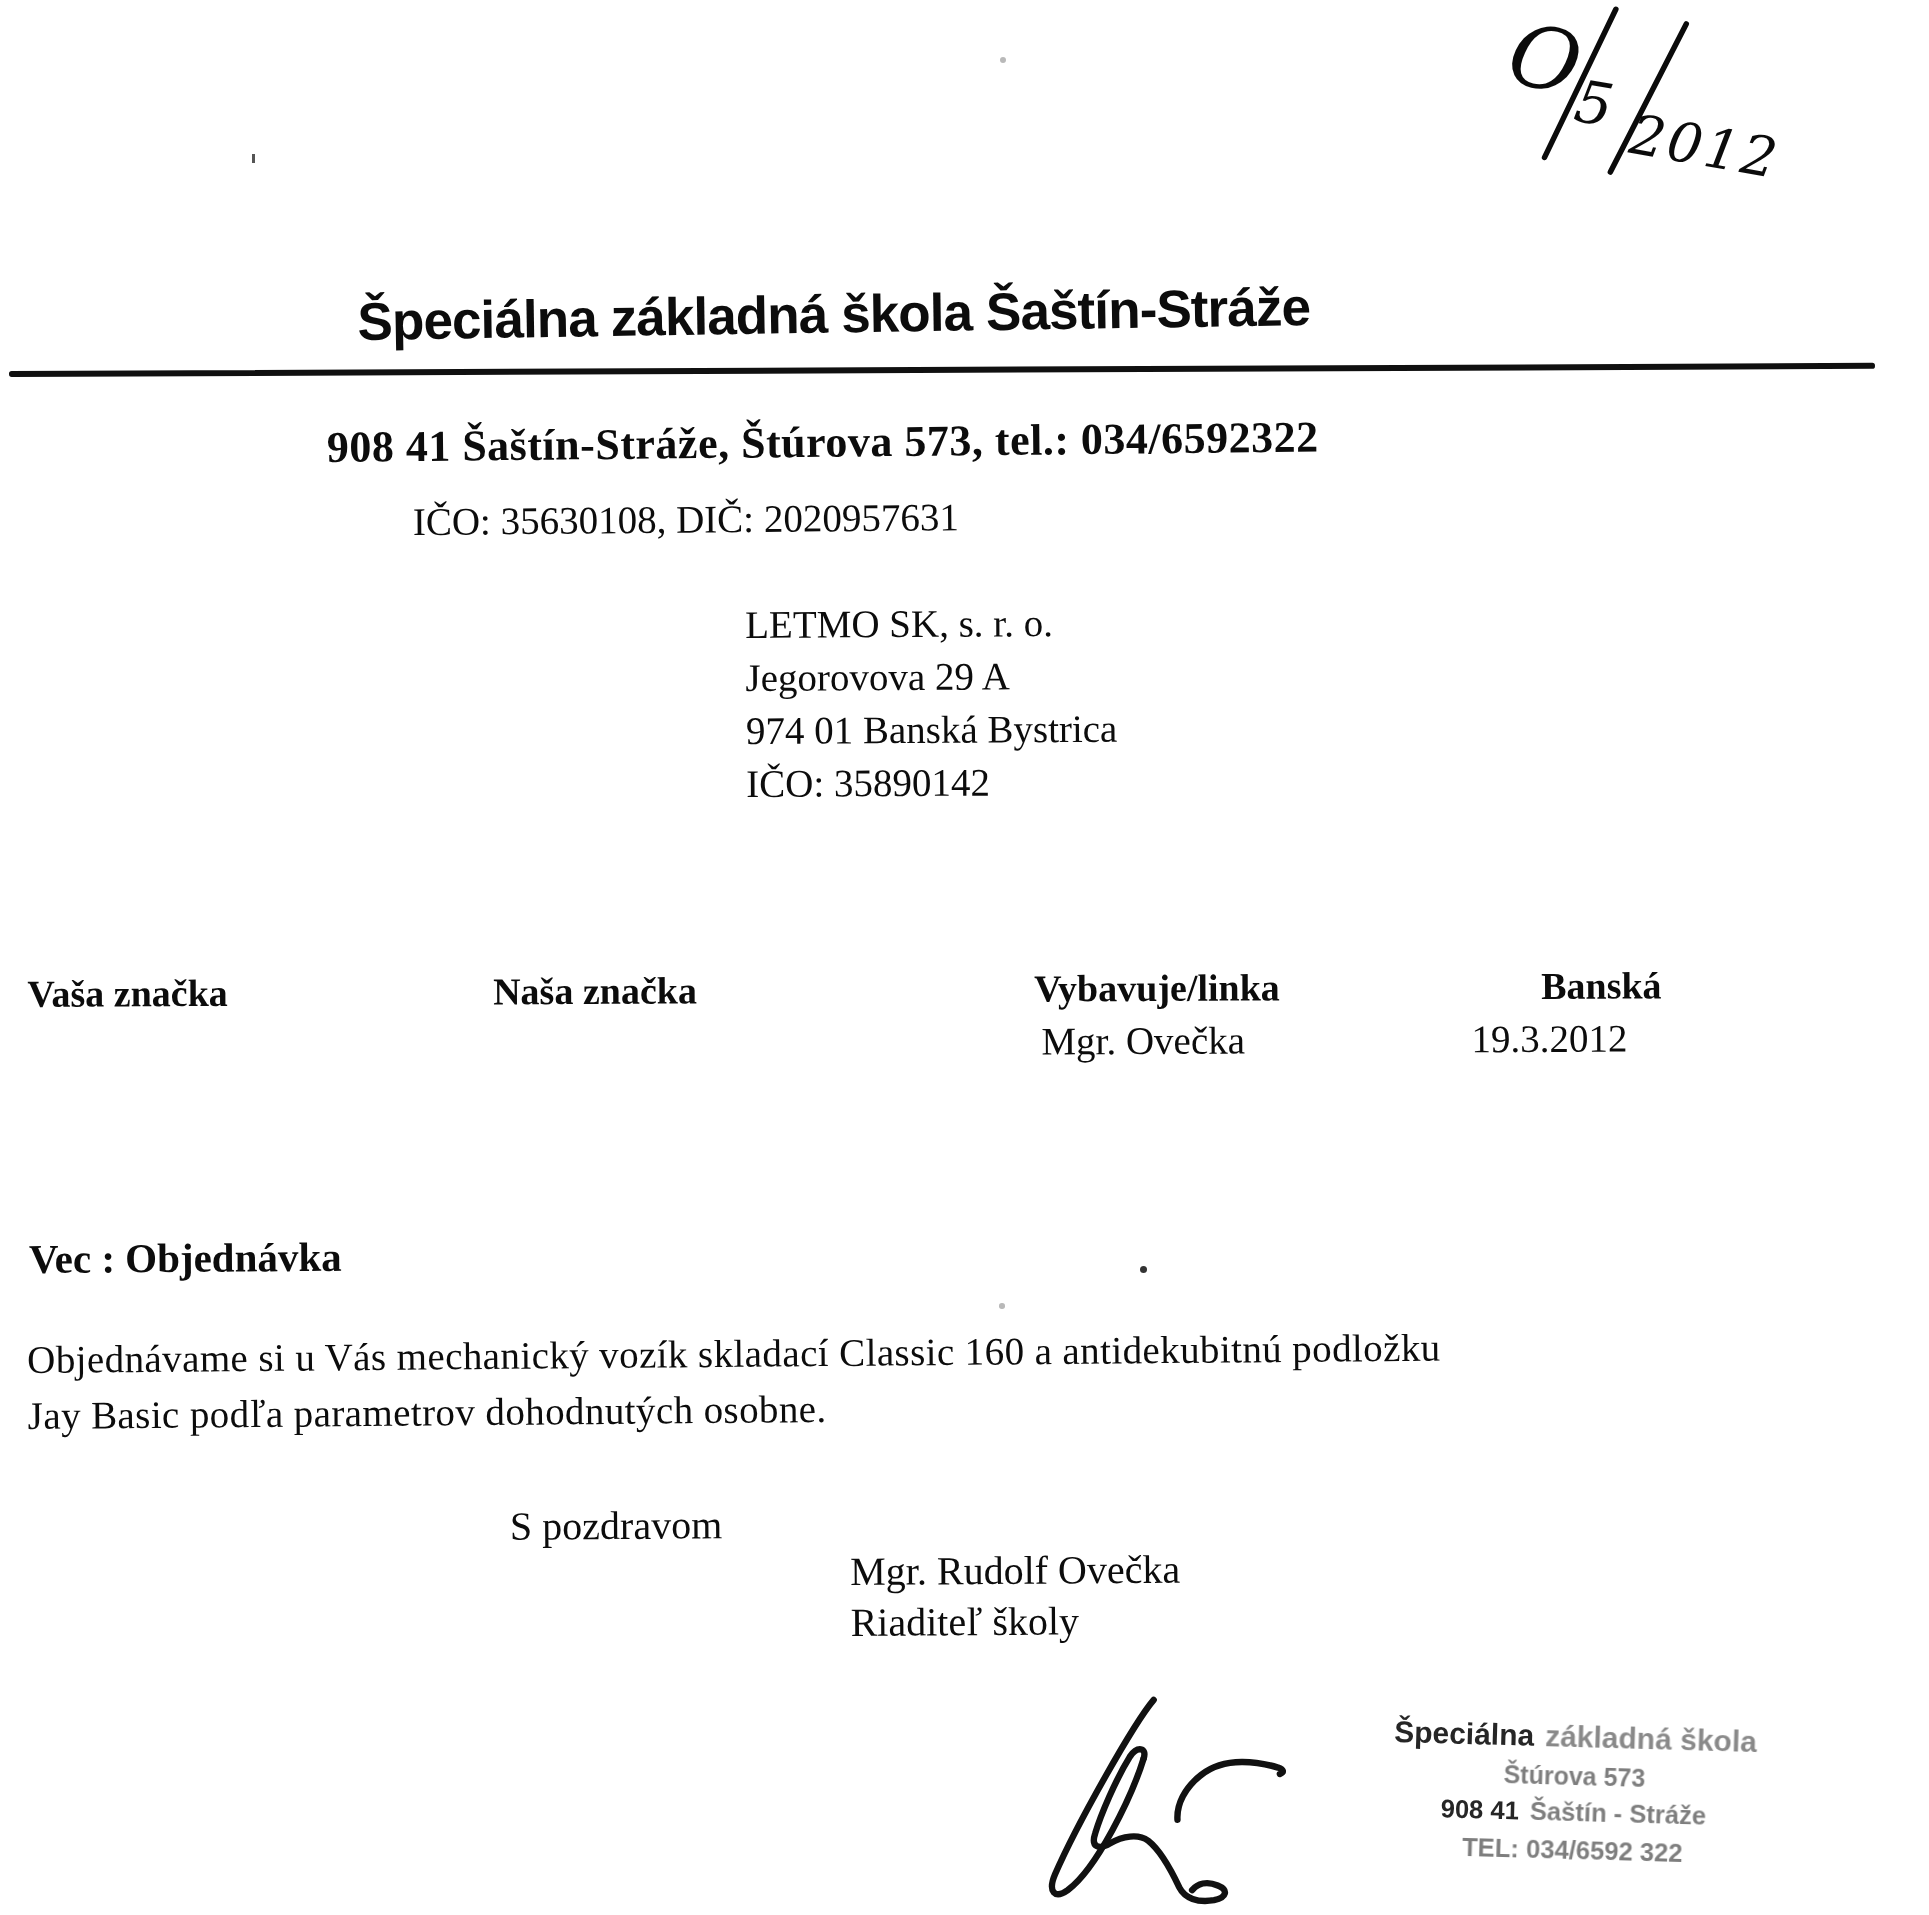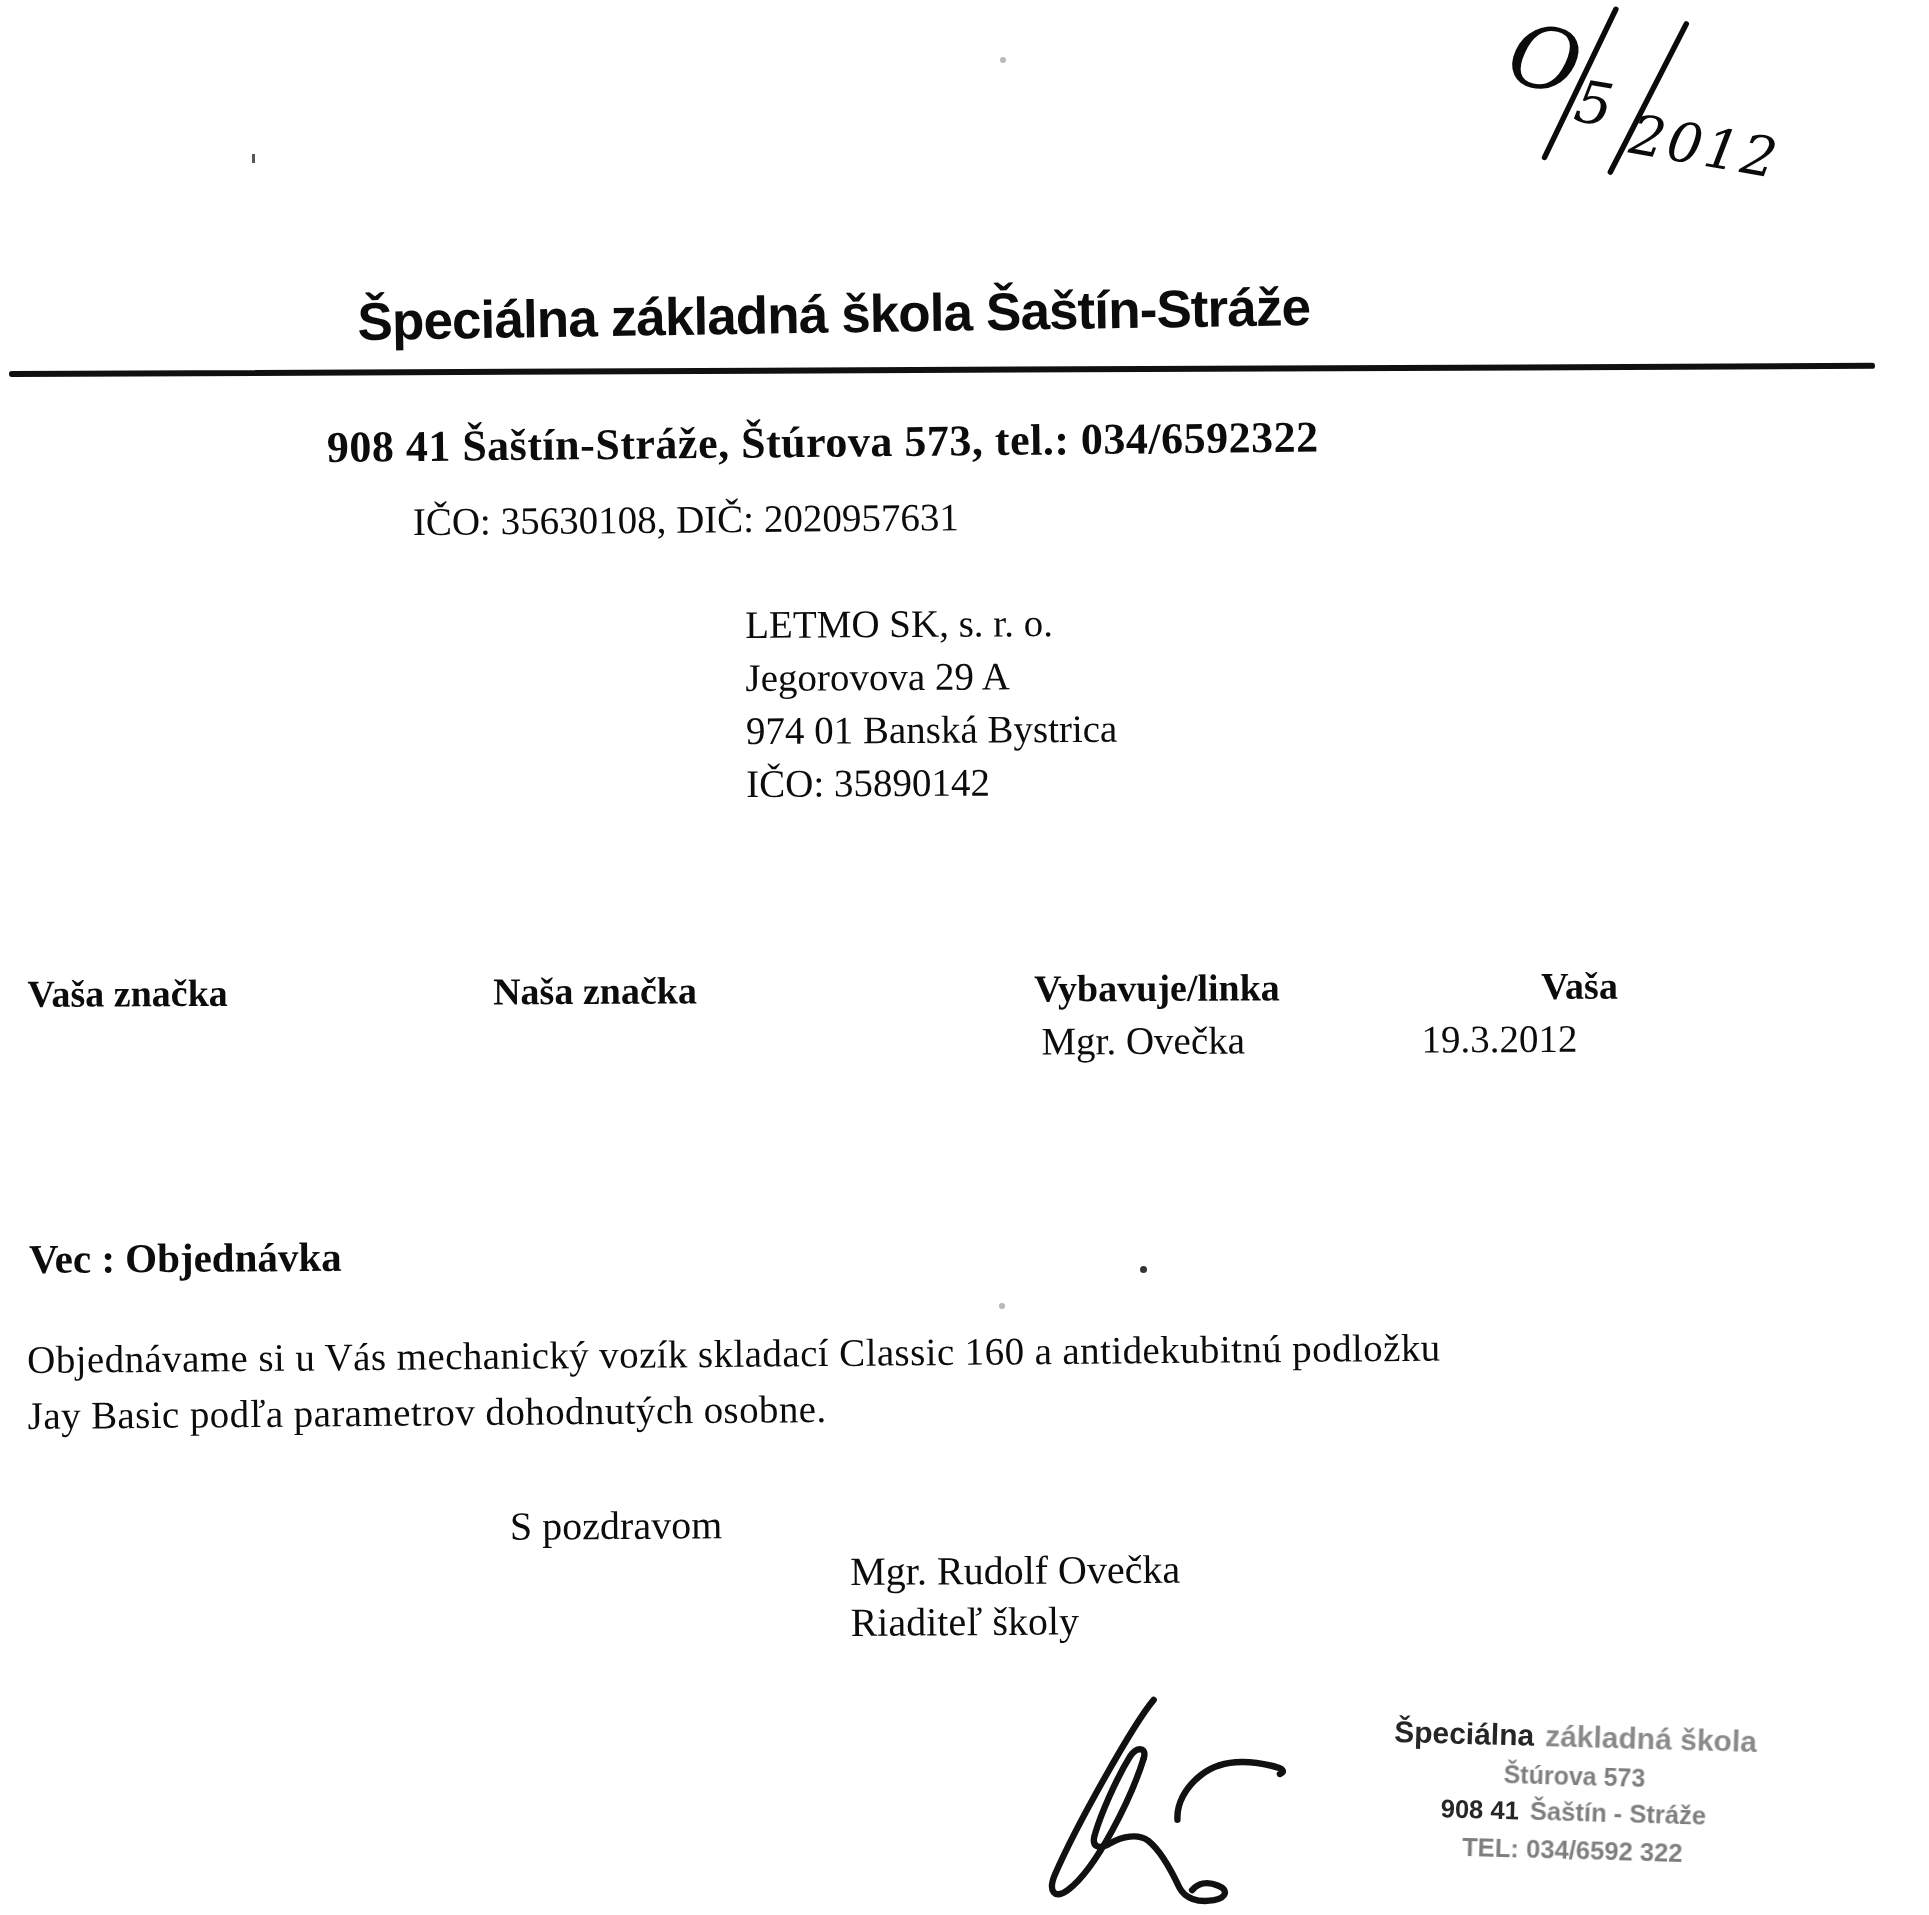--- a/index.html
+++ b/index.html
@@ -51,21 +51,21 @@
 
   
   .ref-row{
     left:0;top:972px;width:1930px;height:119px;
     transform:rotate(-0.3deg);transform-origin:left top;
     font-size:38px;
   }
   .ref-row .hd{position:absolute;top:0;font-weight:700;white-space:nowrap;}
   .ref-row .val{position:absolute;top:52px;font-size:39px;white-space:nowrap;}
   .h0{left:27.4px;} .h1{left:493px;} .h2{left:1034px;} .h3{left:1541px;}
-  .v2{left:1041px;} .v3{left:1421px;text-align:right;}
+  .v2{left:1041px;} .v3{left:1471px;text-align:right;}
 
   
   .subject{
     left:29px;top:1235px;
     font-weight:700;font-size:41px;
     transform:rotate(-0.4deg);transform-origin:left bottom;
     white-space:nowrap;
   }
   .body-par{
     left:27.4px;top:1332px;width:1791px;
@@ -138,21 +138,21 @@
     <div>LETMO SK, s. r. o.</div>
     <div>Jegorovova 29 A</div>
     <div>974 01 Banská Bystrica</div>
     <div>IČO: 35890142</div>
   </div>
 
   <div class="abs ref-row">
     <span class="hd h0">Vaša značka</span>
     <span class="hd h1">Naša značka</span>
     <span class="hd h2">Vybavuje/linka</span>
-    <span class="hd h3">Vaša</span>
+    <span class="hd h3">Banská</span>
     <span class="val v2">Mgr. Ovečka</span>
     <span class="val v3">19.3.2012</span>
   </div>
 
   <div class="abs subject">Vec : Objednávka</div>
 
   <div class="abs body-par">
     <div>Objednávame si u Vás mechanický vozík skladací Classic 160 a antidekubitnú podložku</div>
     <div>Jay Basic podľa parametrov dohodnutých osobne.</div>
   </div>

